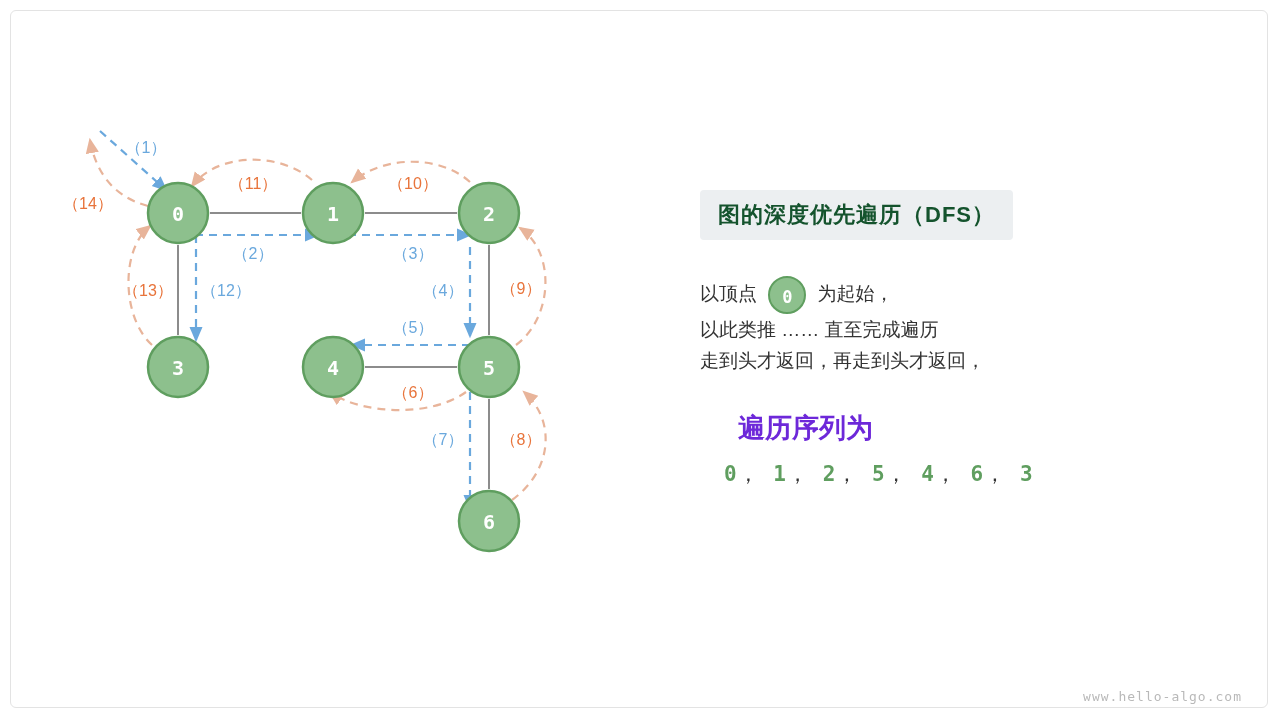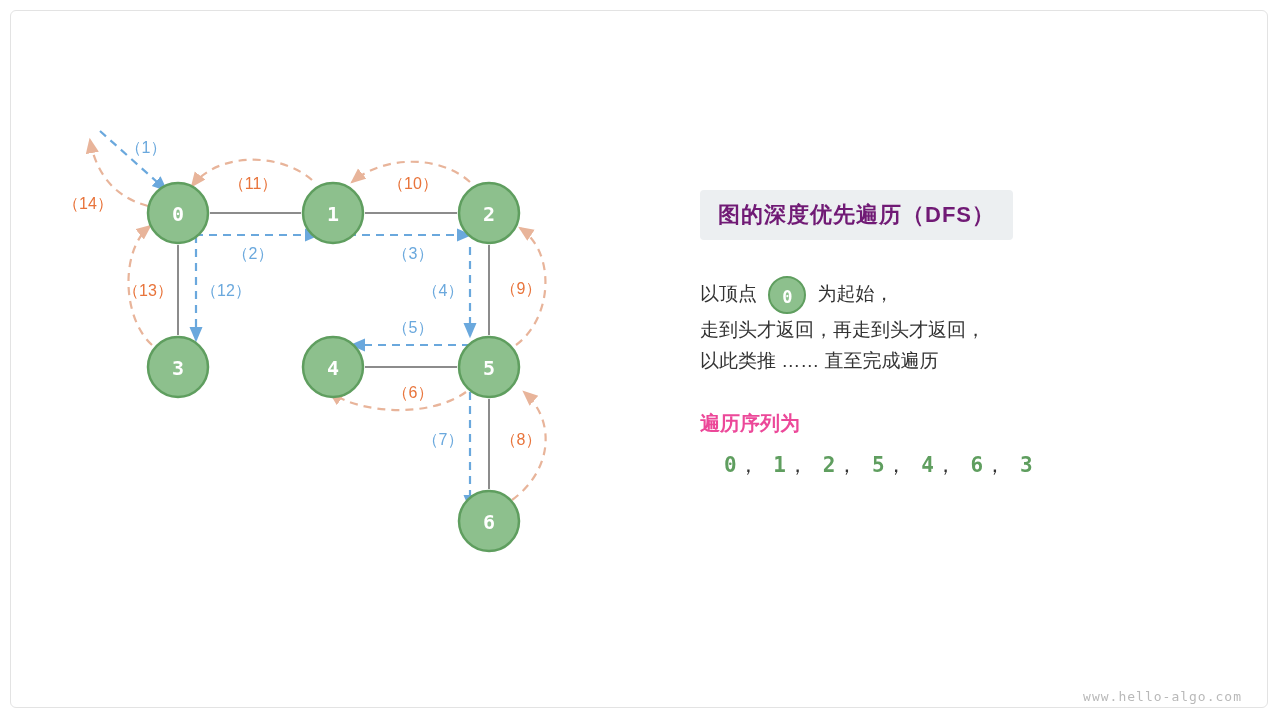--- a/index.html
+++ b/index.html
@@ -64,21 +64,21 @@
   }
   .title-wrap {
     display: inline-block;
     background: #eceff1;
     padding: 10px 18px;
     border-radius: 4px;
   }
   .title-text {
     font-size: 22px;
     font-weight: bold;
-    color: #701a75;
+    color: #14532d;
     letter-spacing: 1px;
   }
   .desc {
     margin-top: 36px;
     color: #333333;
     font-size: 19px;
     line-height: 31px;
   }
   .desc .line {
     display: block;
@@ -96,23 +96,24 @@
     font-size: 17px;
     font-weight: bold;
     text-align: center;
     line-height: 38px;
     vertical-align: middle;
     margin: 0 6px;
     box-sizing: border-box;
   }
   .seq-title {
     margin-top: 34px;
-    font-size: 20px;
-    font-weight: bold;
-    color: #ec4899;
+    font-size: 27px;
+    font-weight: bold;
+    color: #6d28d9;
+    margin-left: 38px;
   }
   .seq-values {
     margin-top: 14px;
     font-family: "DejaVu Sans Mono", monospace;
     font-size: 21px;
     color: #5f9e5f;
     font-weight: bold;
     letter-spacing: 1px;
     margin-left: 24px;
   }
@@ -228,22 +229,22 @@
     <div class="title-wrap">
       <span class="title-text">图的深度优先遍历（DFS）</span>
     </div>
 
     <div class="desc">
       <span class="line">
         <span>以顶点</span>
         <span class="inline-node">0</span>
         <span>为起始，</span>
       </span>
+      <span class="line">以此类推 …… 直至完成遍历</span>
       <span class="line">走到头才返回，再走到头才返回，</span>
-      <span class="line">以此类推 …… 直至完成遍历</span>
     </div>
 
     <div class="seq-title">遍历序列为</div>
     <div class="seq-values">
       <span>0</span><span class="sep">，</span>
       <span>1</span><span class="sep">，</span>
       <span>2</span><span class="sep">，</span>
       <span>5</span><span class="sep">，</span>
       <span>4</span><span class="sep">，</span>
       <span>6</span><span class="sep">，</span>

